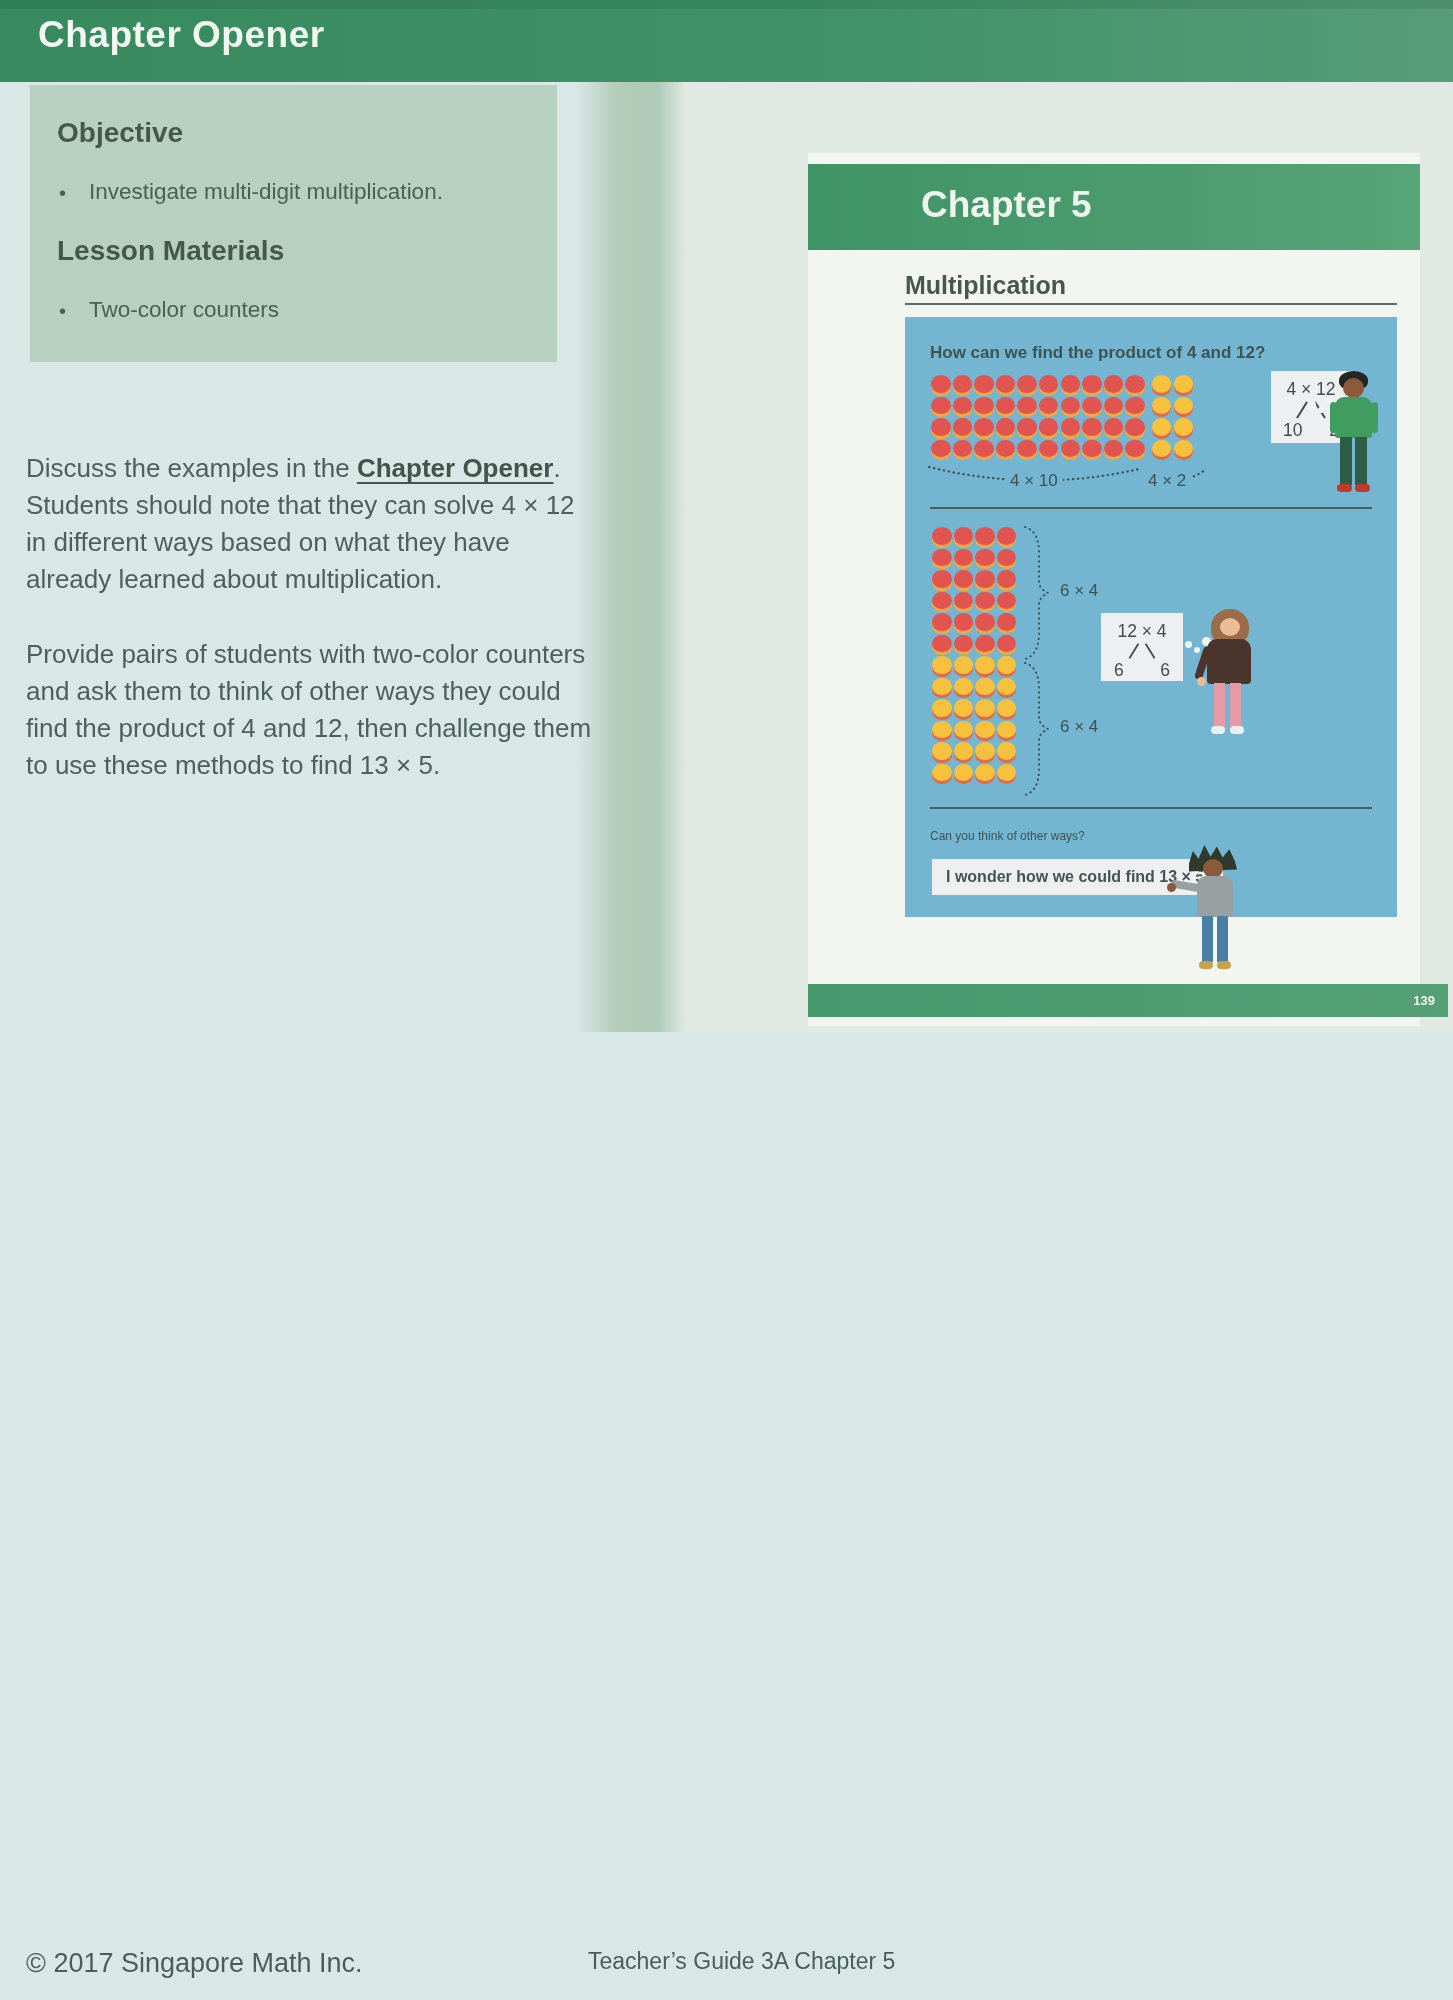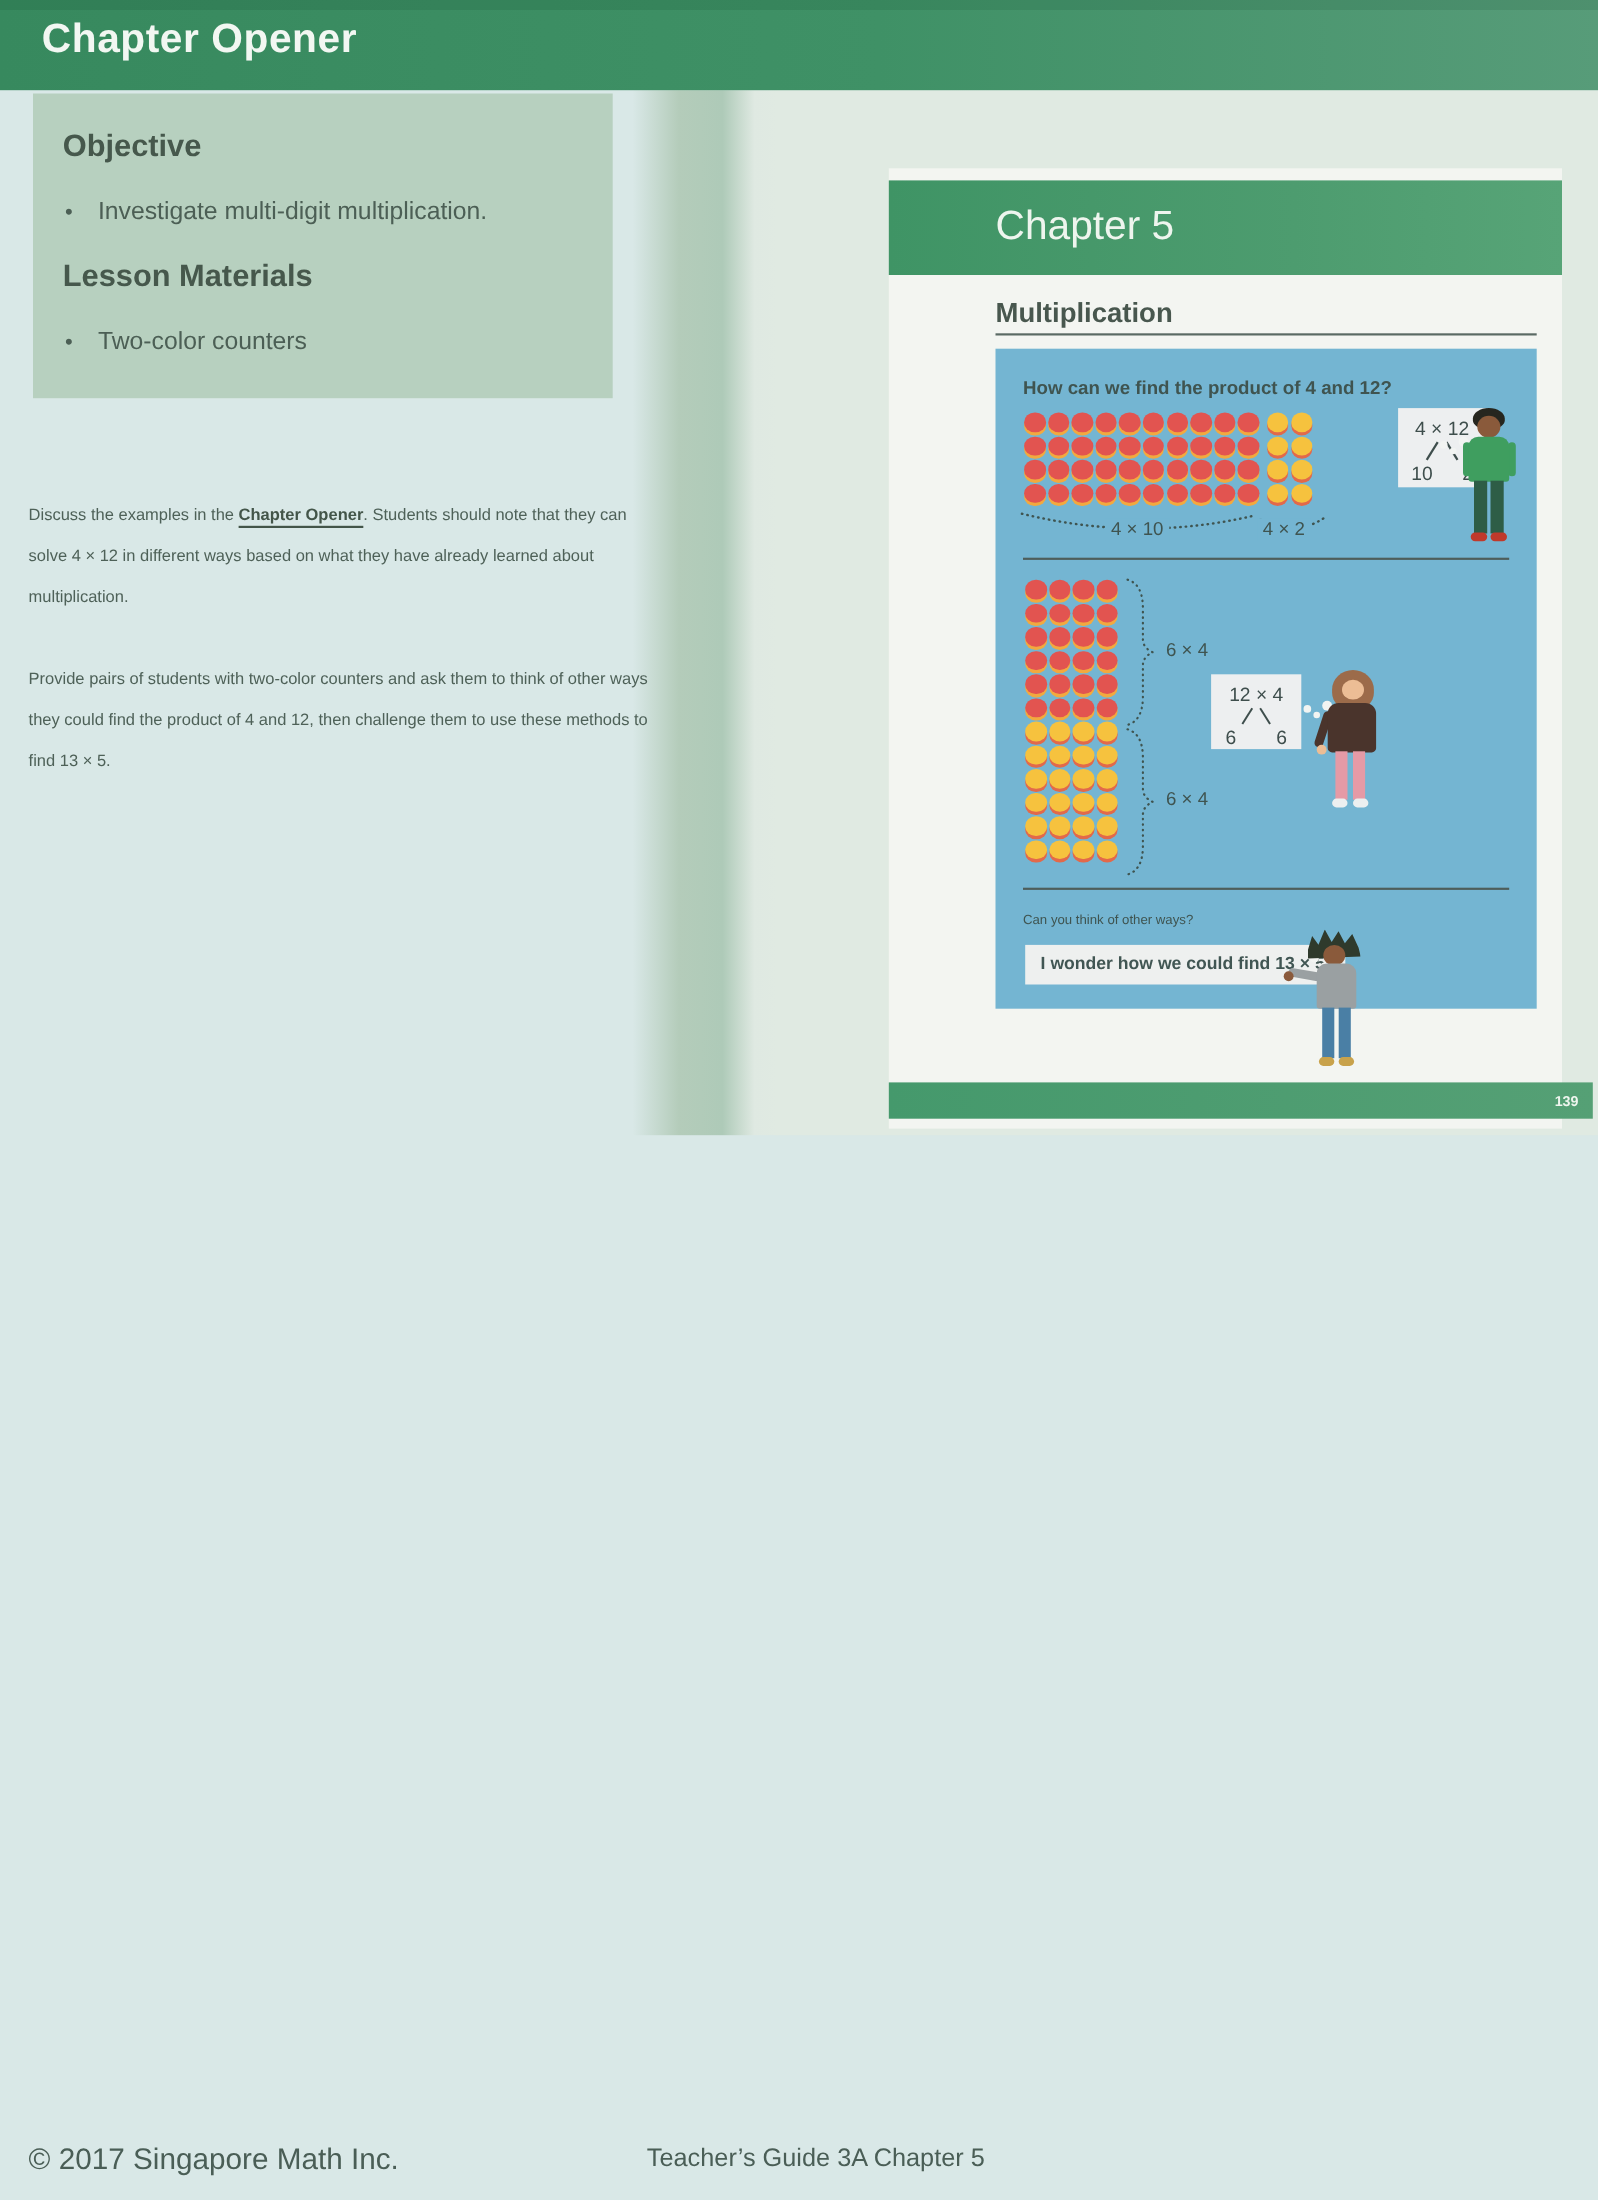--- a/index.html
+++ b/index.html
@@ -44,29 +44,29 @@
   }
   
   .info-box{
     position:absolute;left:30px;top:85px;width:527px;height:277px;
     background:var(--box-green);padding:32px 0 0 27px;color:var(--ink-bold);
   }
   .box-heading{font-size:28px;font-weight:bold;color:#46584c;}
   .bullet-row{display:flex;align-items:flex-start;font-size:22.5px;color:#4c5f55;margin:30px 0 28px 2px;}
   .bullet-row .dot{width:30px;font-size:20px;line-height:28px;}
   
-  .intro{position:absolute;left:26px;top:450px;width:572px;font-size:15px;line-height:37px;color:var(--ink);}
+  .intro{position:absolute;left:26px;top:450px;width:572px;font-size:26px;line-height:37px;color:var(--ink);}
   .intro p + p{margin-top:38px;}
   .intro .link{font-weight:bold;color:#435549;text-decoration:underline;text-underline-offset:5px;text-decoration-thickness:2px;}
   
   .student-page{position:absolute;left:808px;top:153px;width:612px;height:873px;background:#f3f5f1;}
   .sp-banner{position:absolute;left:0;top:11px;width:612px;height:86px;
     background:linear-gradient(90deg,#3f9465 0%,#4d9c6f 60%,#57a477 100%);
     display:flex;align-items:center;}
-  .sp-banner .sp-chapter{color:#eef5ee;font-weight:normal;font-size:37px;padding-left:97px;margin-top:-4px;}
+  .sp-banner .sp-chapter{color:#eef5ee;font-weight:bold;font-size:37px;padding-left:97px;margin-top:-4px;margin-left:16px;}
   .sp-title{position:absolute;left:97px;top:118px;font-size:25px;font-weight:bold;color:#48574e;}
   .sp-rule{position:absolute;left:97px;top:150px;width:492px;height:2px;background:#5a6a64;}
   .sp-panel{position:absolute;left:97px;top:164px;width:492px;height:600px;background:var(--panel-blue);}
   .sp-footer{position:absolute;left:0;top:831px;width:640px;height:33px;
     background:linear-gradient(90deg,#45996c,#55a075);
     display:flex;align-items:center;justify-content:flex-end;font-weight:bold;}
   .sp-footer .pageno{color:#eef5ee;font-size:13px;padding-right:13px;}
   
   .q-text{position:absolute;left:25px;top:26px;font-size:17px;font-weight:600;color:var(--panel-ink);}
   .prompt{position:absolute;left:25px;top:512px;font-size:12px;font-weight:400;color:var(--panel-ink);}

